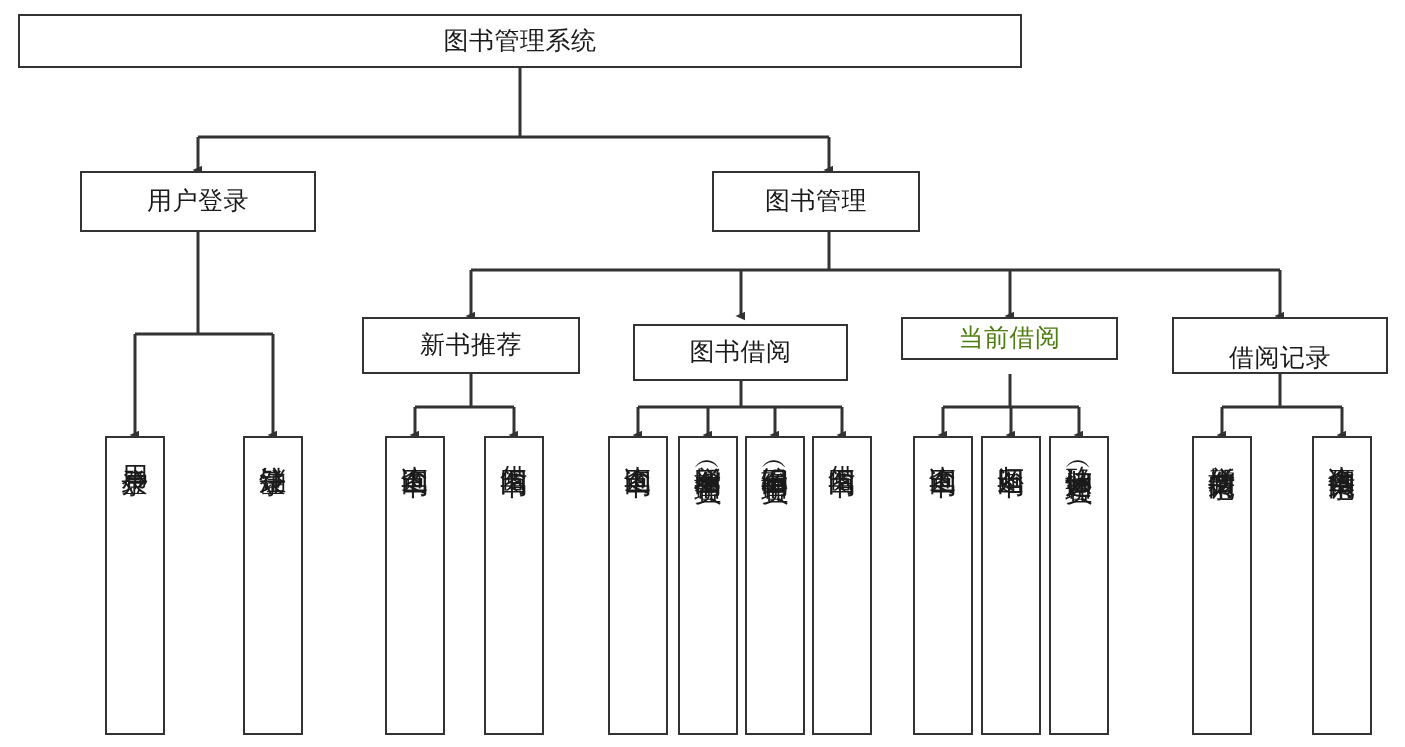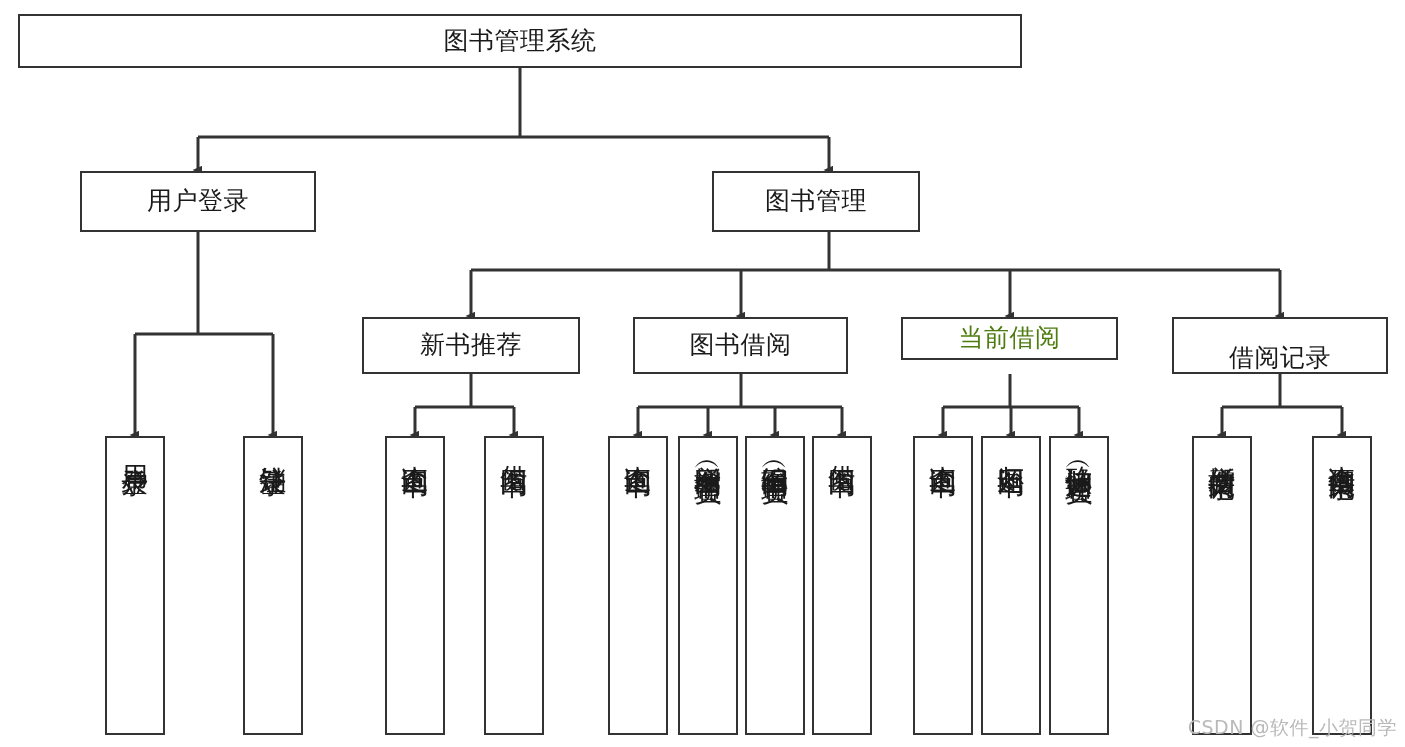--- a/index.html
+++ b/index.html
@@ -126,21 +126,21 @@
       </div>
       <div class="node horiz" style="left: 80px; top: 171px; width: 236px; height: 61px; border-color: rgb(51, 51, 51); background: rgb(255, 255, 255); color: rgb(26, 26, 26);">
         <span class="label">用户登录</span>
       </div>
       <div class="node horiz" style="left: 712px; top: 171px; width: 208px; height: 61px; border-color: rgb(51, 51, 51); background: rgb(255, 255, 255); color: rgb(26, 26, 26);">
         <span class="label">图书管理</span>
       </div>
       <div class="node horiz" style="left: 362px; top: 317px; width: 218px; height: 57px; border-color: rgb(51, 51, 51); background: rgb(255, 255, 255); color: rgb(26, 26, 26);">
         <span class="label">新书推荐</span>
       </div>
-      <div class="node horiz" style="left: 633px; top: 317px; width: 215px; height: 57px; border-color: rgb(51, 51, 51); background: rgb(255, 255, 255); color: rgb(26, 26, 26);">
+      <div class="node horiz" style="left: 633px; top: 324px; width: 215px; height: 57px; border-color: rgb(51, 51, 51); background: rgb(255, 255, 255); color: rgb(26, 26, 26);">
         <span class="label">图书借阅</span>
       </div>
       <div class="node horiz" style="left: 901px; top: 317px; width: 217px; height: 43px; border-color: rgb(51, 51, 51); background: rgb(255, 255, 255); color: #4d7c0f;">
         <span class="label">当前借阅</span>
       </div>
       <div class="node horiz" style="left: 1172px; top: 317px; width: 216px; height: 57px; border-color: rgb(51, 51, 51); background: rgb(255, 255, 255); color: rgb(26, 26, 26); align-items: flex-end;">
         <span class="label">借阅记录</span>
       </div>
       <div class="node vert" style="left: 105px; top: 436px; width: 60px; height: 299px; border-color: rgb(51, 51, 51); background: rgb(255, 255, 255); color: rgb(26, 26, 26);">
         <span class="label">用户登录</span>
@@ -176,14 +176,13 @@
         <span class="label">确认归还（管理员）</span>
       </div>
       <div class="node vert" style="left: 1192px; top: 436px; width: 60px; height: 299px; border-color: rgb(51, 51, 51); background: rgb(255, 255, 255); color: rgb(26, 26, 26);">
         <span class="label">新增借阅记录</span>
       </div>
       <div class="node vert" style="left: 1312px; top: 436px; width: 60px; height: 299px; border-color: rgb(51, 51, 51); background: rgb(255, 255, 255); color: rgb(26, 26, 26);">
         <span class="label">查询借阅记录</span>
       </div>
     </div>
 
-  <div class="watermark">CSDN @软件_小贺同学</div>
 </div>
 
 </body></html>

